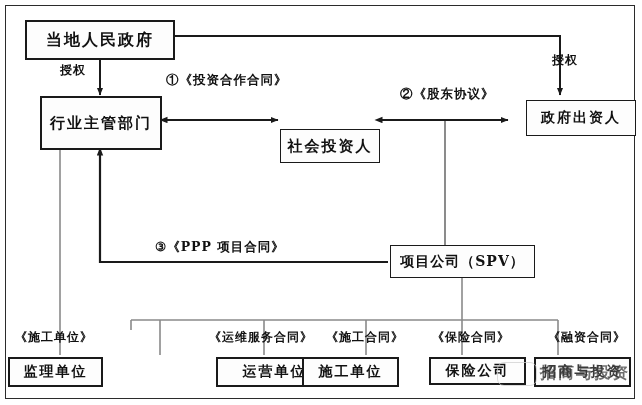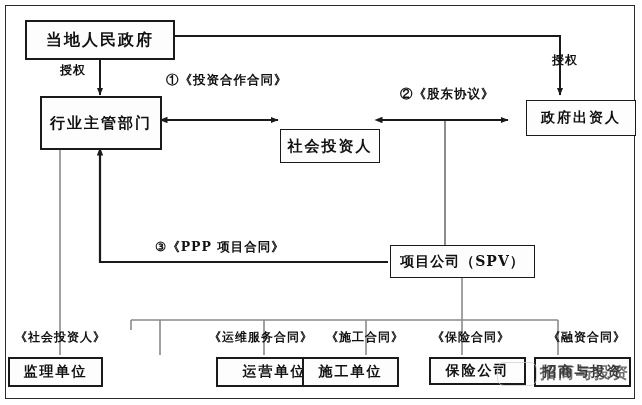--- a/index.html
+++ b/index.html
@@ -88,21 +88,21 @@
   <div class="lbl" style="left:60px;top:62px;font-size:12px;">授权</div>
 
   <div class="lbl" style="left:552px;top:52px;font-size:12px;">授权</div>
 
   <div class="lbl" style="left:166px;top:72px;font-size:12.5px;">①《投资合作合同》</div>
 
   <div class="lbl" style="left:400px;top:86px;font-size:12.5px;">②《股东协议》</div>
 
   <div class="lbl" style="left:155px;top:239px;font-size:12.5px;">③《PPP 项目合同》</div>
 
-  <div class="lbl" style="left:15px;top:329px;font-size:12px;">《社会投资人》</div>
+  <div class="lbl" style="left:15px;top:329px;font-size:12px;">《施工单位》</div>
 
 
   <div class="lbl" style="left:209px;top:329px;font-size:12px;">《运维服务合同》</div>
 
   <div class="lbl" style="left:326px;top:329px;font-size:12px;">《施工合同》</div>
 
   <div class="lbl" style="left:432px;top:329px;font-size:12px;">《保险合同》</div>
 
   <div class="lbl" style="left:548px;top:329px;font-size:12px;">《融资合同》</div>
 

